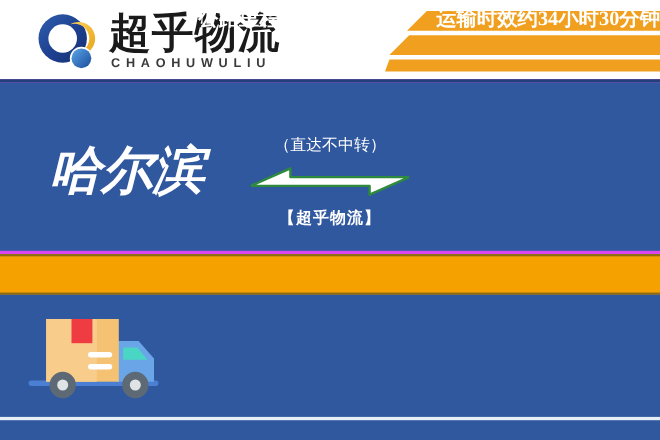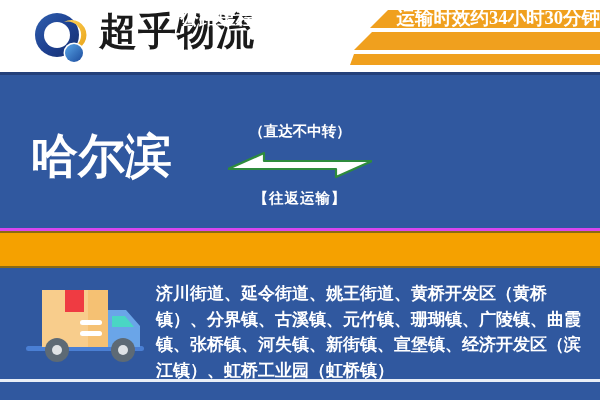--- a/index.html
+++ b/index.html
@@ -73,30 +73,30 @@
   .city {
     position: absolute;
     top: 128px;
     font-size: 47px;
     font-weight: bold;
     color: #ffffff;
     line-height: 56px;
     white-space: nowrap;
     font-family: "Liberation Serif", "DejaVu Serif", serif;
   }
-  .city-origin { left: 31px; }
+  .city-origin { left: 45px; font-style: italic; }
   .city-dest   { left: 390px; }
 
   .direct-note {
     position: absolute;
     left: 0; top: 122px;
     width: 600px;
     text-align: center;
     font-size: 14.5px;
-    font-weight: bold;
+    font-weight: normal;
     color: #ffffff;
     white-space: nowrap;
     font-family: "Liberation Sans", sans-serif;
   }
   .arrow-wrap {
     position: absolute;
     left: 228px; top: 147px;
     width: 144px; height: 36px;
   }
   .roundtrip-note {
@@ -191,20 +191,21 @@
         </defs>
         <circle cx="24" cy="24" r="22" fill="url(#ringGrad)"></circle>
         <circle cx="24" cy="24" r="13" fill="#ffffff"></circle>
         <path d="M31 11 A15 15 0 1 1 31 37 A13.5 13.5 0 1 0 31 11 Z" fill="url(#moonGrad)"></path>
         <circle cx="41" cy="42" r="10.5" fill="#ffffff"></circle>
         <circle cx="41" cy="42" r="9" fill="url(#ballGrad)"></circle>
       </svg>
     </span>
 
     <div class="brand-cn">超乎物流</div>
+    <div class="brand-en">CHAOHUWULIU</div>
 
     <span class="stripes">
       <svg width="250" height="58" viewBox="0 0 250 58">
         <polygon points="38,2 250,2 250,20 20,20" fill="#f0a01e"></polygon>
         <polygon points="22,24 250,24 250,42 4,42" fill="#f0a01e"></polygon>
         <polygon points="4,46 250,46 250,57 0,57" fill="#f0a01e"></polygon>
       </svg>
     </span>
   </div>
 
@@ -214,21 +215,21 @@
   <div class="city city-origin">哈尔滨</div>
 
   <div class="direct-note">（直达不中转）</div>
 
   <span class="arrow-wrap">
     <svg width="144" height="36" viewBox="0 0 144 36">
       <path d="M0 22 L36 6 L36 14 L144 14 L108 30 L108 22 Z" fill="#ffffff" stroke="#2e8b3d" stroke-width="2.2" stroke-linejoin="round"></path>
     </svg>
   </span>
 
-  <div class="roundtrip-note">【往返运输】</div>
+  <div class="roundtrip-note">【超乎物流】</div>
 
   <div class="orange-bar"></div>
   <div class="orange-bar-text">
     <span>公路里程约2070.51公里</span>
     <span class="orange-gap"></span>
     <span>运输时效约34小时30分钟</span>
   </div>
 
   <div class="bottom"></div>
 
@@ -242,16 +243,15 @@
       <rect x="45" y="6" width="19" height="22" fill="#ef3b42"></rect>
       <rect x="60" y="36" width="22" height="5" rx="2.5" fill="#ffffff"></rect>
       <rect x="60" y="47" width="22" height="5" rx="2.5" fill="#ffffff"></rect>
       <circle cx="37" cy="66" r="12" fill="#5d6a75"></circle>
       <circle cx="37" cy="66" r="5" fill="#dfe3e6"></circle>
       <circle cx="103" cy="66" r="12" fill="#5d6a75"></circle>
       <circle cx="103" cy="66" r="5" fill="#dfe3e6"></circle>
     </svg>
   </span>
 
-  <div class="coverage">济川街道、延令街道、姚王街道、黄桥开发区（黄桥镇）、分界镇、古溪镇、元竹镇、珊瑚镇、广陵镇、曲霞镇、张桥镇、河失镇、新街镇、宣堡镇、经济开发区（滨江镇）、虹桥工业园（虹桥镇）</div>
 
   <div class="white-rule-bottom"></div>
 </div>
 
 </body></html>

